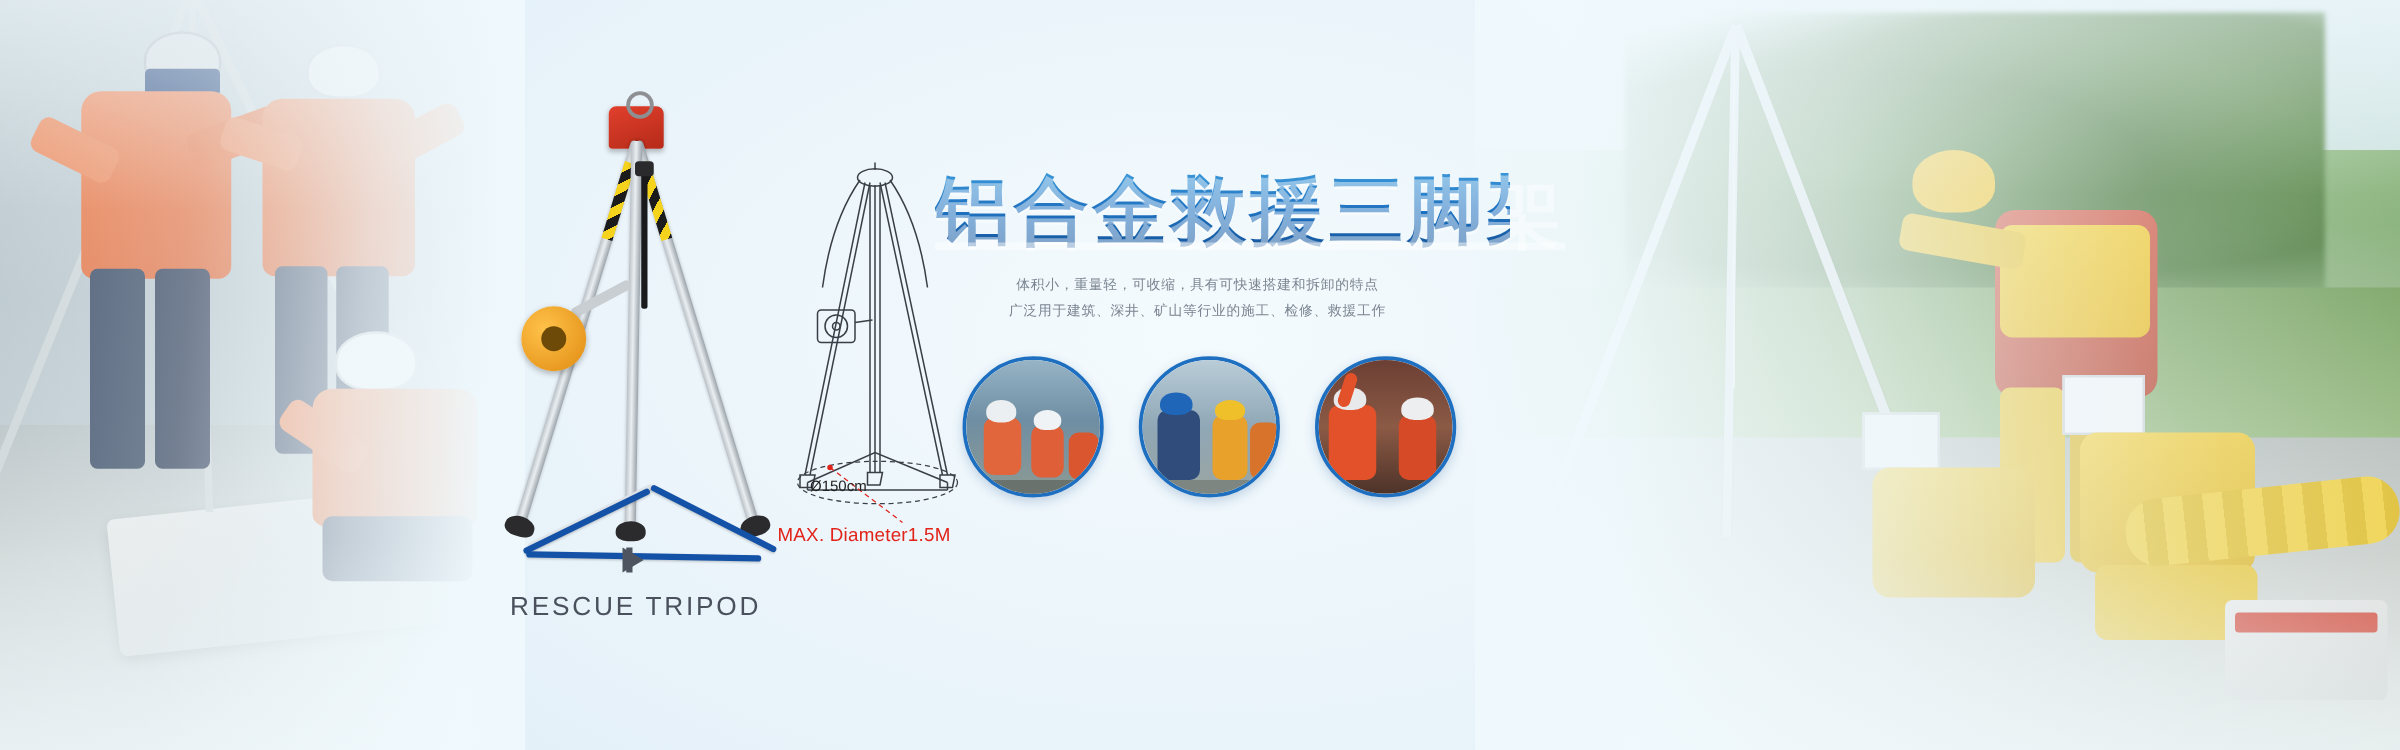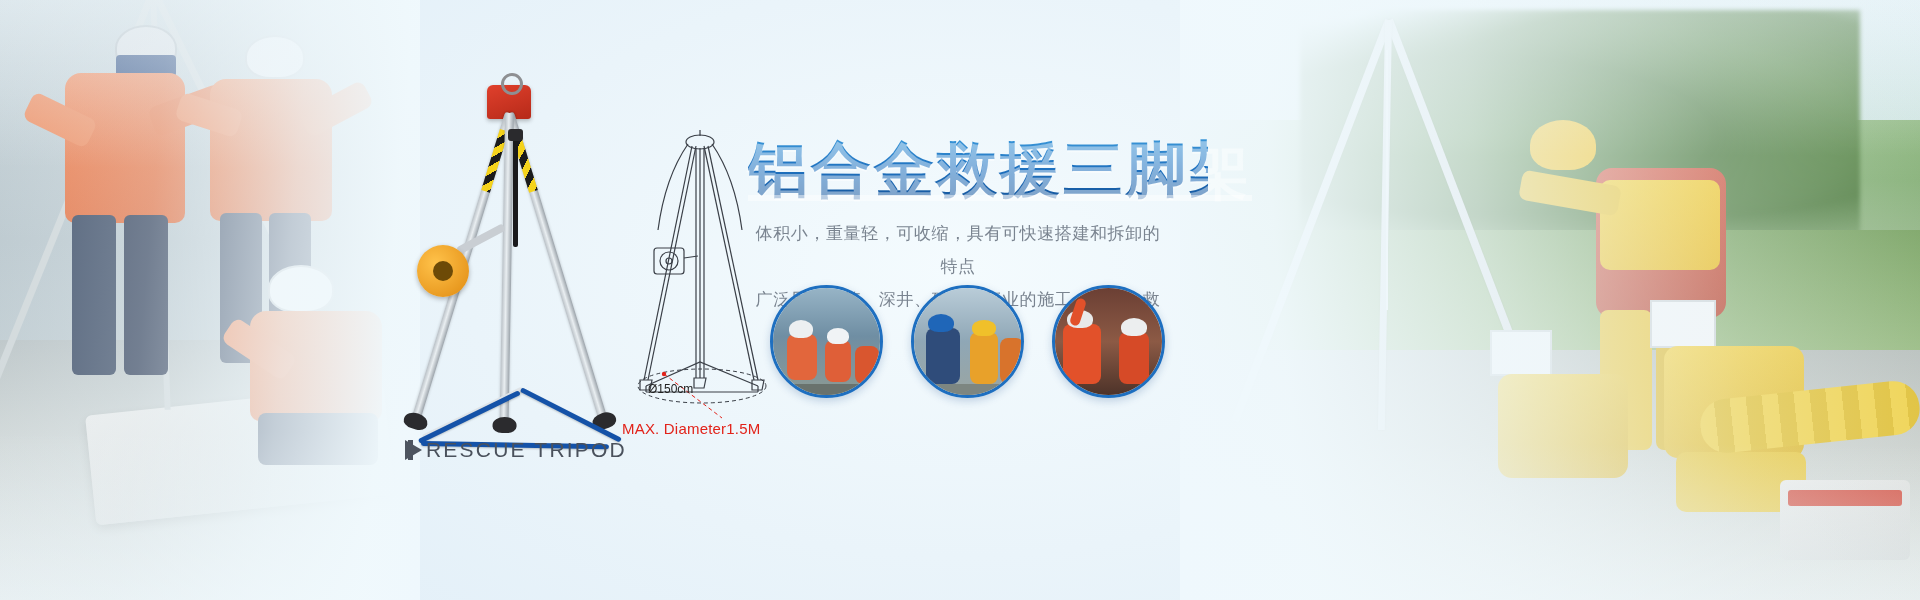--- a/index.html
+++ b/index.html
@@ -195,21 +195,21 @@
     transform-origin:left center; box-shadow:0 1px 2px rgba(0,0,0,.2);}
   .base-tri .s1 { left:6px; top:56px; width:112px; transform:rotate(-26deg); }
   .base-tri .s2 { left:108px; top:4px; width:112px; transform:rotate(27deg); }
   .base-tri .s3 { left:8px; top:58px; width:188px; transform:rotate(1deg); }
   .base-tri .w1 { left:10px; top:52px; width:110px; height:4px; background:#dfe4e8; transform:rotate(-26deg); }
   .strap { position:absolute; left:118px; top:52px; width:5px; height:110px;
     background:#1a1a1c; border-radius:2px; }
   .strap:after{content:"";position:absolute;left:-5px;top:-8px;width:15px;height:12px;background:#2a2a2d;border-radius:3px;}
 
   .rescue-label {
-    position:absolute; left:408px; top:438px; display:flex; align-items:center; gap:4px;
+    position:absolute; left:408px; top:438px; display:flex; align-items:center; gap:16px;flex-direction:column;
   }
   .play-tri {
     width:0;height:0;border-left:17px solid #4e5560;
     border-top:10px solid transparent;border-bottom:10px solid transparent;
   }
   .play-bar { width:5px;height:20px;background:#4e5560;margin-right:-8px;}
   .rescue-label .txt {
     font-size:21px; letter-spacing:2.2px; color:#4a515c; font-weight:400;
   }
 
@@ -228,21 +228,21 @@
   .main-title {
     font-size:60px; font-weight:700; letter-spacing:3px; line-height:1.05;
     background:linear-gradient(180deg,#3a96d8 0%,#1f72c0 48%,#15559b 100%);
     -webkit-background-clip:text; background-clip:text; color:transparent;
     text-shadow:0 2px 0 rgba(255,255,255,.45);
     font-family:"DejaVu Sans","Liberation Sans",sans-serif;
     white-space:nowrap;
     text-decoration:underline;
   }
   .sub-line {
-    font-size:17px; color:#7a8490; line-height:1.95; text-align:center;
+    font-size:11px; color:#7a8490; line-height:1.95; text-align:center;
     letter-spacing:.6px; font-family:"DejaVu Sans","Liberation Sans",sans-serif;
   }
   .subs { margin-top:16px; width:420px; }
 
   
   .circles { position:absolute; left:770px; top:285px; display:flex; gap:28px; }
   .circ {
     width:113px; height:113px; border-radius:50%;
     border:3px solid #1e6fc0; overflow:hidden; position:relative;
     box-shadow:0 3px 9px rgba(20,70,130,.22);

